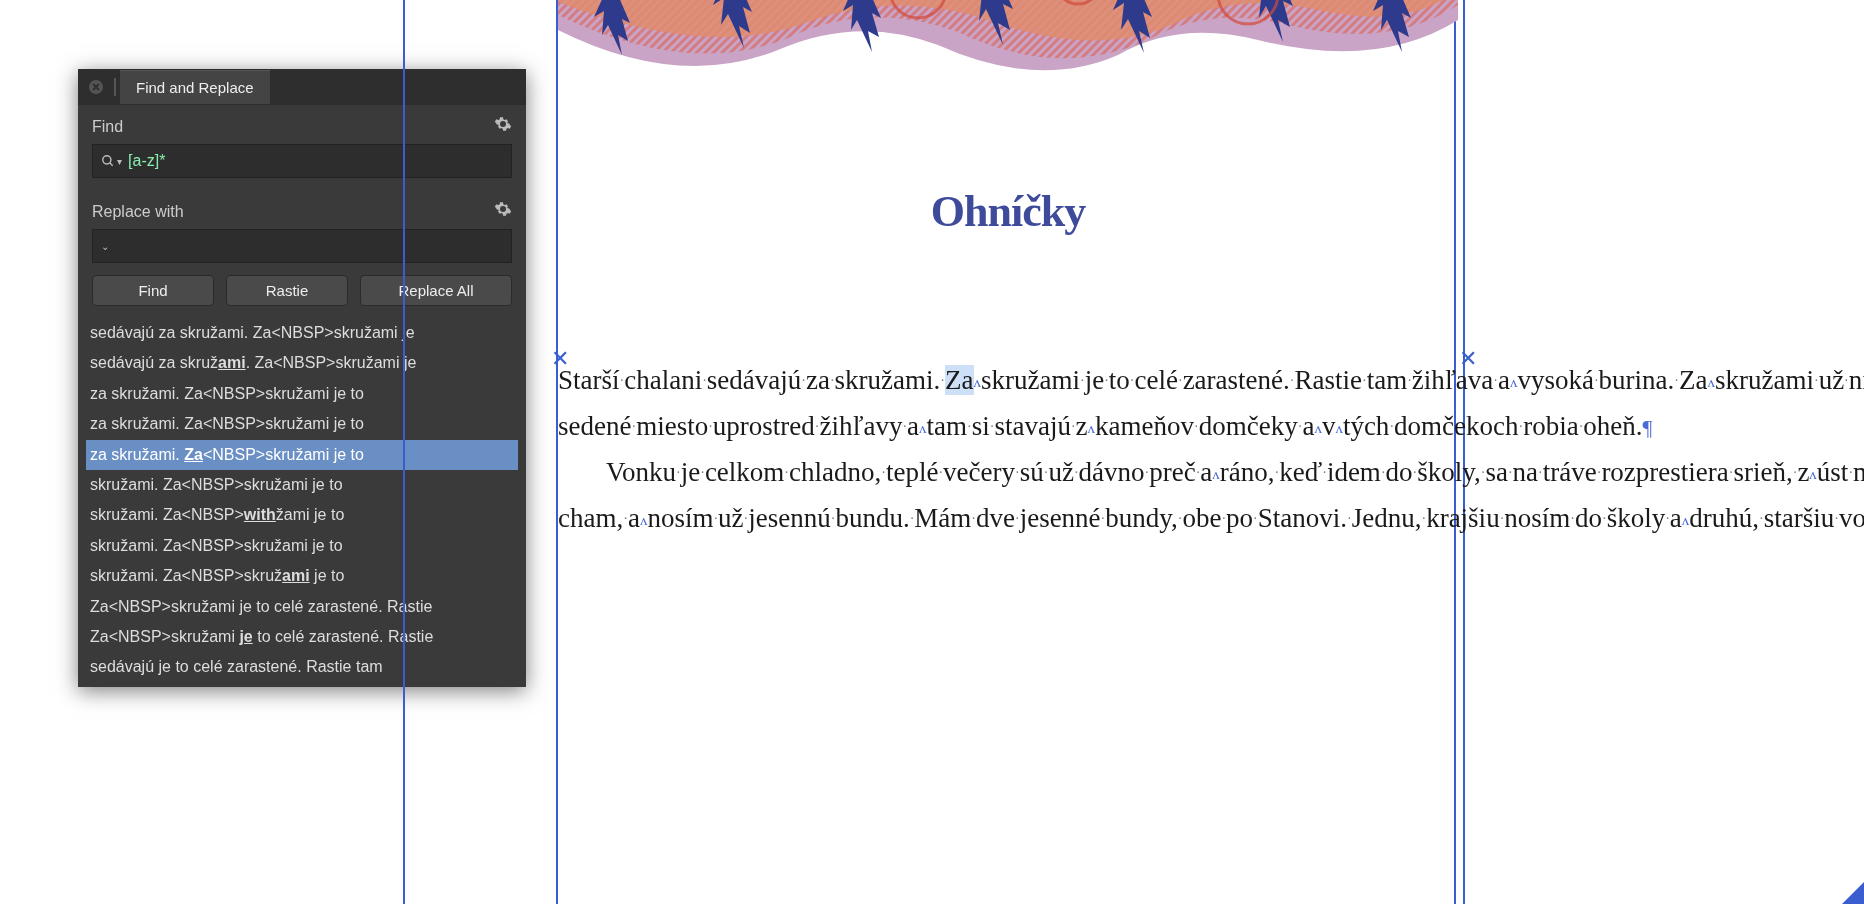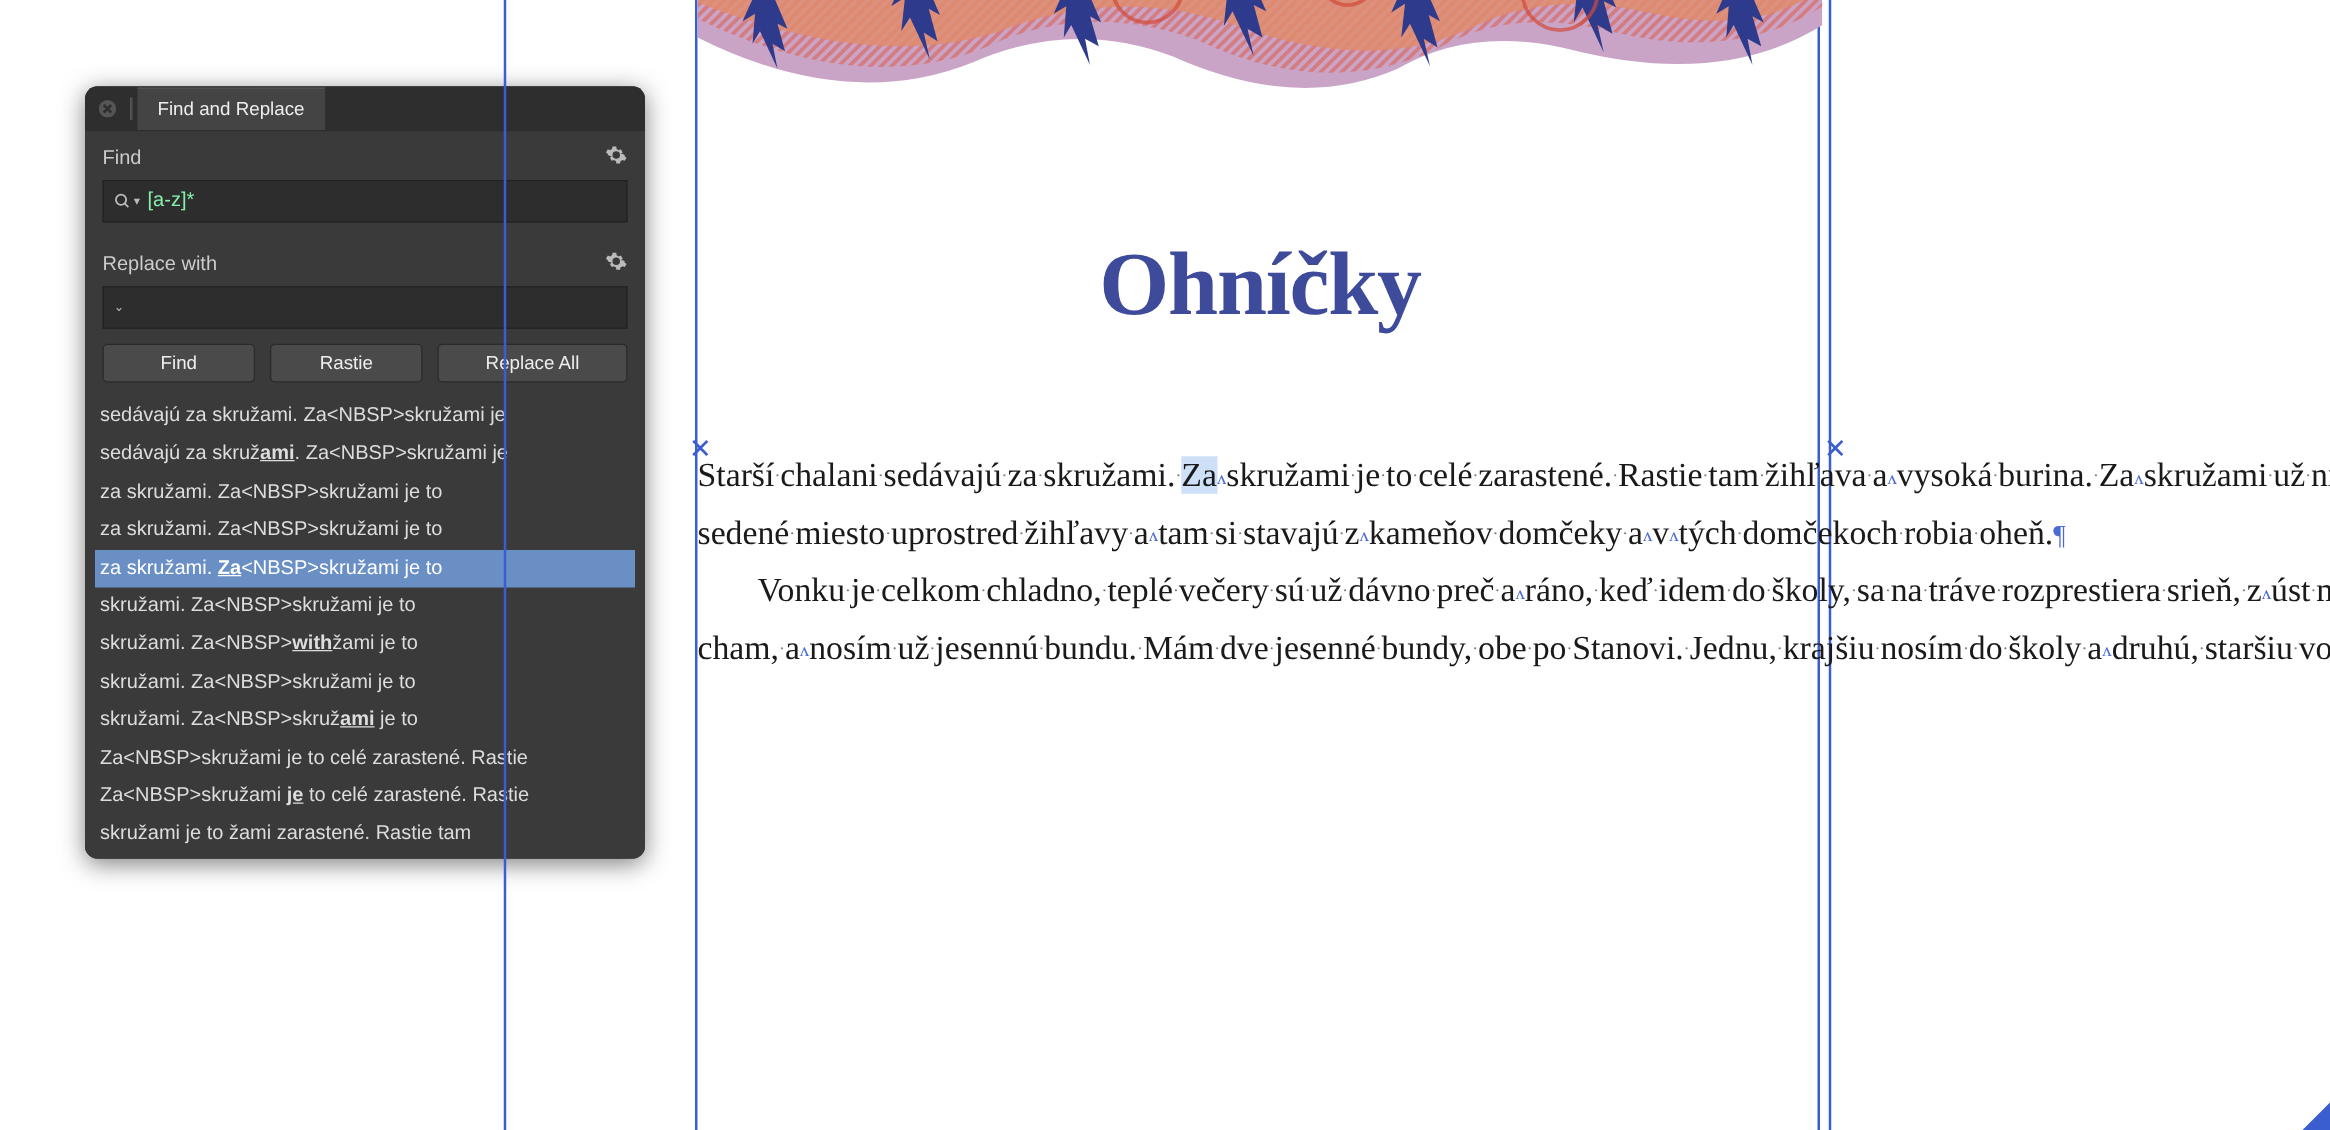--- a/index.html
+++ b/index.html
@@ -8,26 +8,26 @@
     background: #fff;
     width: 1864px;
     height: 904px;
     overflow: hidden;
     position: relative;
   }
 
   
   .panel {
     position: absolute;
-    left: 68px;
+    left: 78px;
     top: 69px;
     width: 448px;
     background: #3a3a3a;
     box-shadow: 0 4px 20px rgba(0,0,0,.5);
-    border-radius: 10px;
+    border-radius: 0;
     overflow: hidden;
     font-size: 14px;
     color: #ddd;
   }
   .panel-tabs {
     display: flex;
     align-items: center;
     background: #2e2e2e;
     height: 36px;
   }
@@ -142,21 +142,21 @@
     position:absolute; left:155px; top:-40px; width:900px; height:140px;
     overflow:hidden;
   }
   .art svg { width:100%; height:100%; }
 
   .title {
     position:absolute; left:155px; top:186px; width:900px;
     text-align:center;
     font-family: Georgia, "Times New Roman", serif;
     font-weight:900;
-    font-size:72px;
+    font-size:44px;
     color:#3e4a9a;
     letter-spacing:-1px;
   }
 
   .body-text {
     position:absolute;
     left:155px; top:358px;
     width:900px;
     font-family: Georgia, "Times New Roman", serif;
     font-size:27px;
@@ -242,21 +242,21 @@
       <div class="result-item">sedávajú za skruž<b>ami</b>. Za&lt;NBSP&gt;skružami je</div>
       <div class="result-item">za skružami. Za&lt;NBSP&gt;skružami je to</div>
       <div class="result-item">za skružami. Za&lt;NBSP&gt;skružami je to</div>
       <div class="result-item selected">za skružami. <b>Za</b>&lt;NBSP&gt;skružami je to</div>
       <div class="result-item">skružami. Za&lt;NBSP&gt;skružami je to</div>
       <div class="result-item">skružami. Za&lt;NBSP&gt;<b>with</b>žami je to</div>
       <div class="result-item">skružami. Za&lt;NBSP&gt;skružami je to</div>
       <div class="result-item">skružami. Za&lt;NBSP&gt;skruž<b>ami</b> je to</div>
       <div class="result-item">Za&lt;NBSP&gt;skružami je to celé zarastené. Rastie</div>
       <div class="result-item">Za&lt;NBSP&gt;skružami <b>je</b> to celé zarastené. Rastie</div>
-      <div class="result-item">skružami je to žami zarastené. Rastie tam</div>
+      <div class="result-item">sedávajú je to celé zarastené. Rastie tam</div>
     </div>
 </div>
 
 <div class="doc-area">
   <div class="page-margin-left"></div>
   <div class="page-frame"></div>
   <div class="right-edge"></div>
   <div class="anchor left">✕</div>
   <div class="anchor right">✕</div>
 

